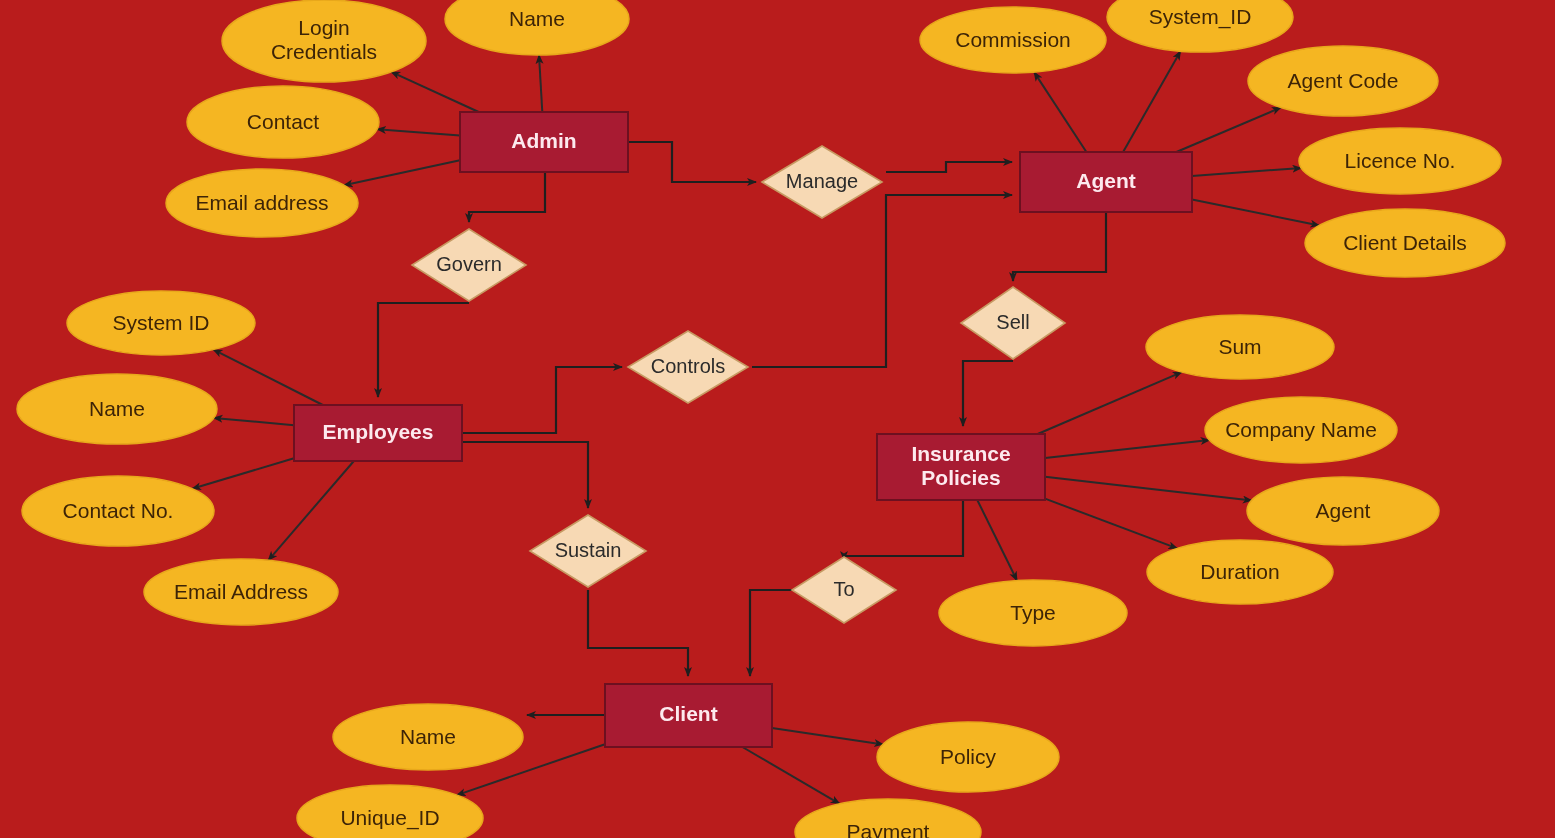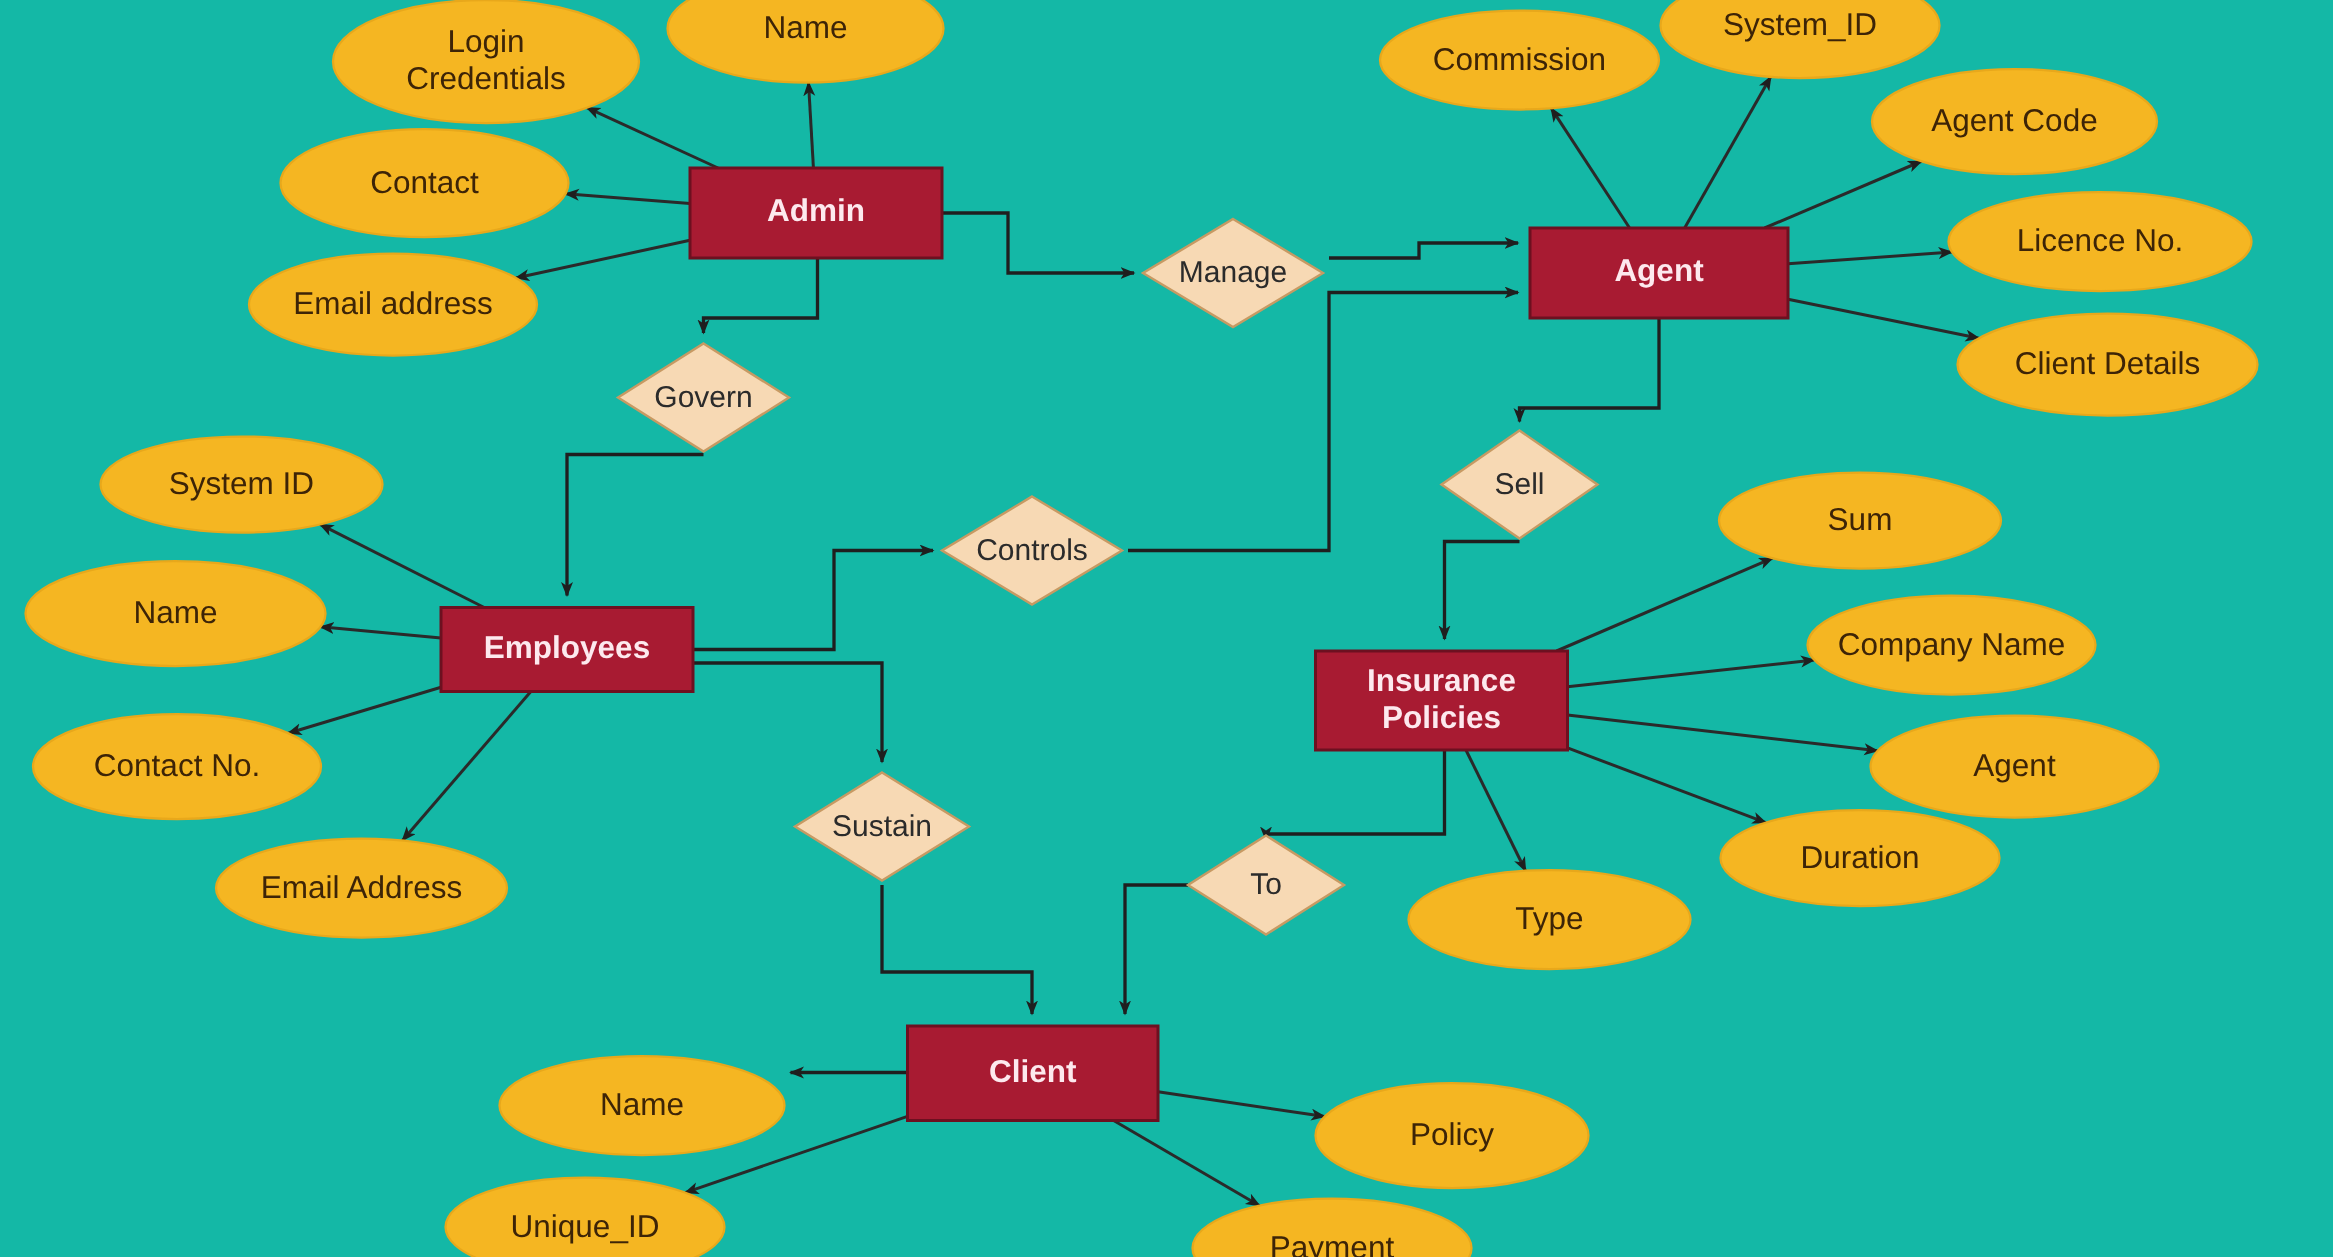--- a/index.html
+++ b/index.html
@@ -8,21 +8,21 @@
     padding: 0;
     background: #ffffff;
   }
   body {
     font-family: "Liberation Sans", sans-serif;
   }
   #canvas {
     position: relative;
     width: 1555px;
     height: 838px;
-    background: #14b8a6;
+    background: #b91c1c;
     overflow: hidden;
   }
   #er-svg {
     position: absolute;
     top: 0;
     left: 0;
     width: 1555px;
     height: 838px;
   }
   .entity-rect {

